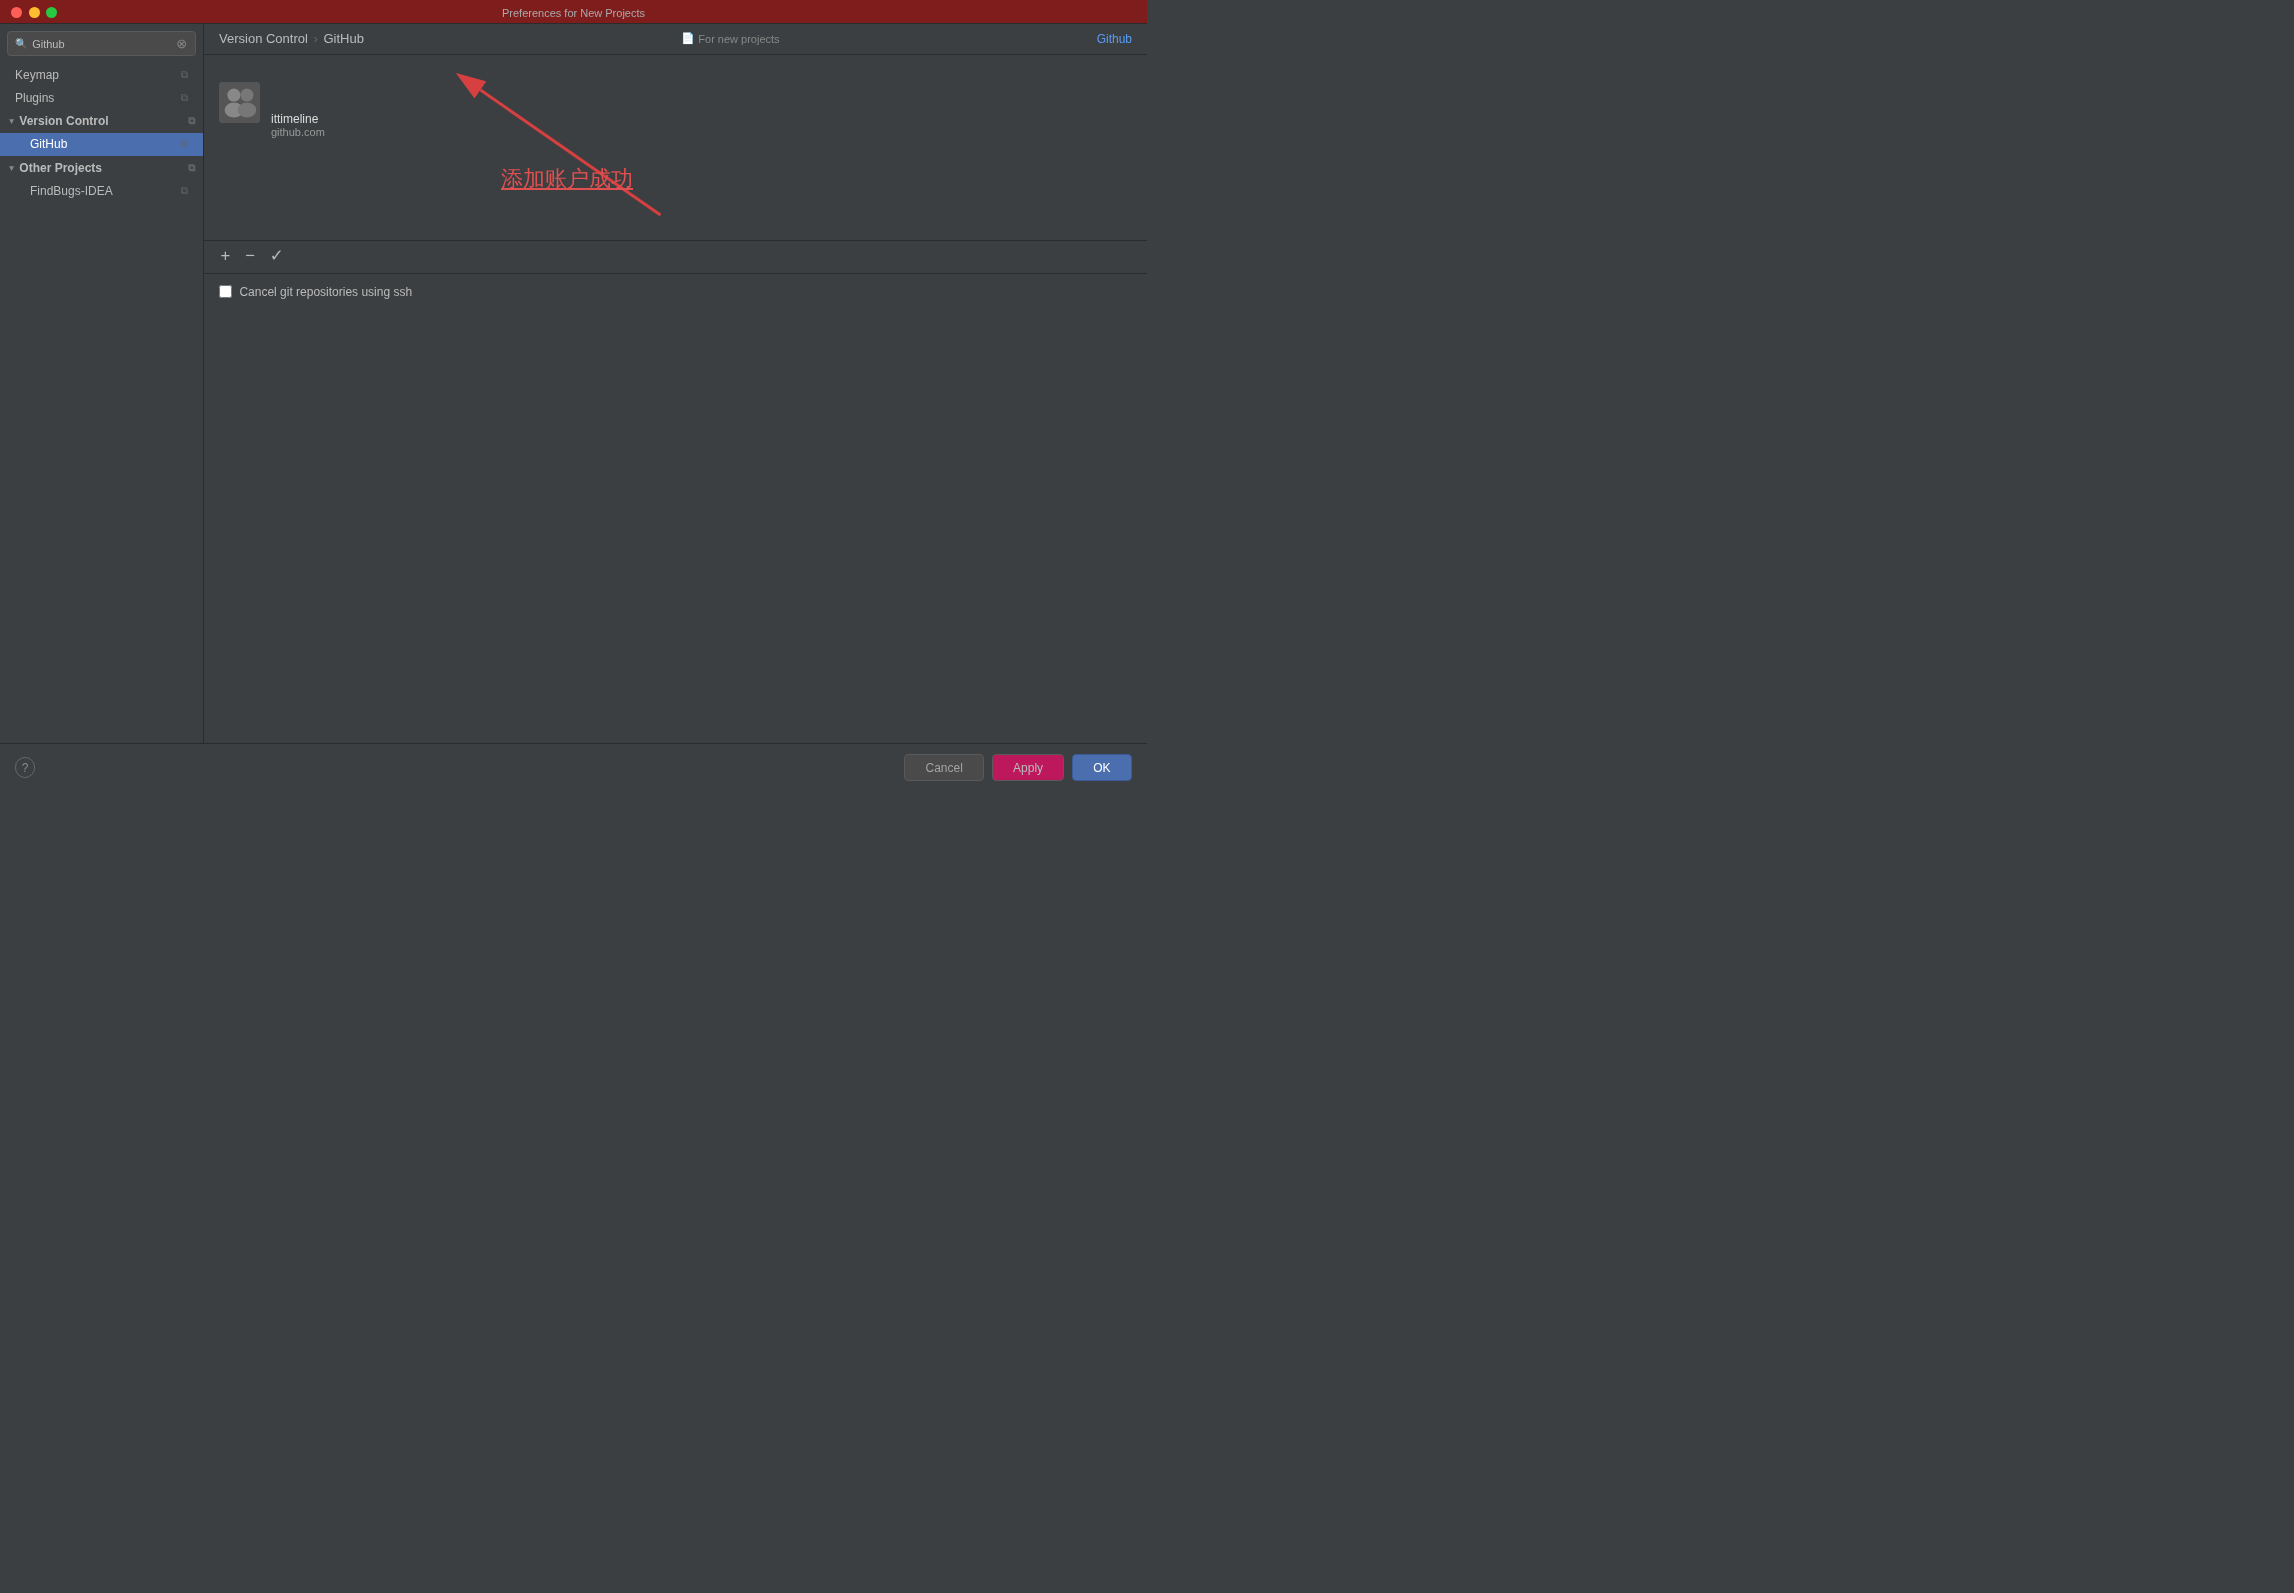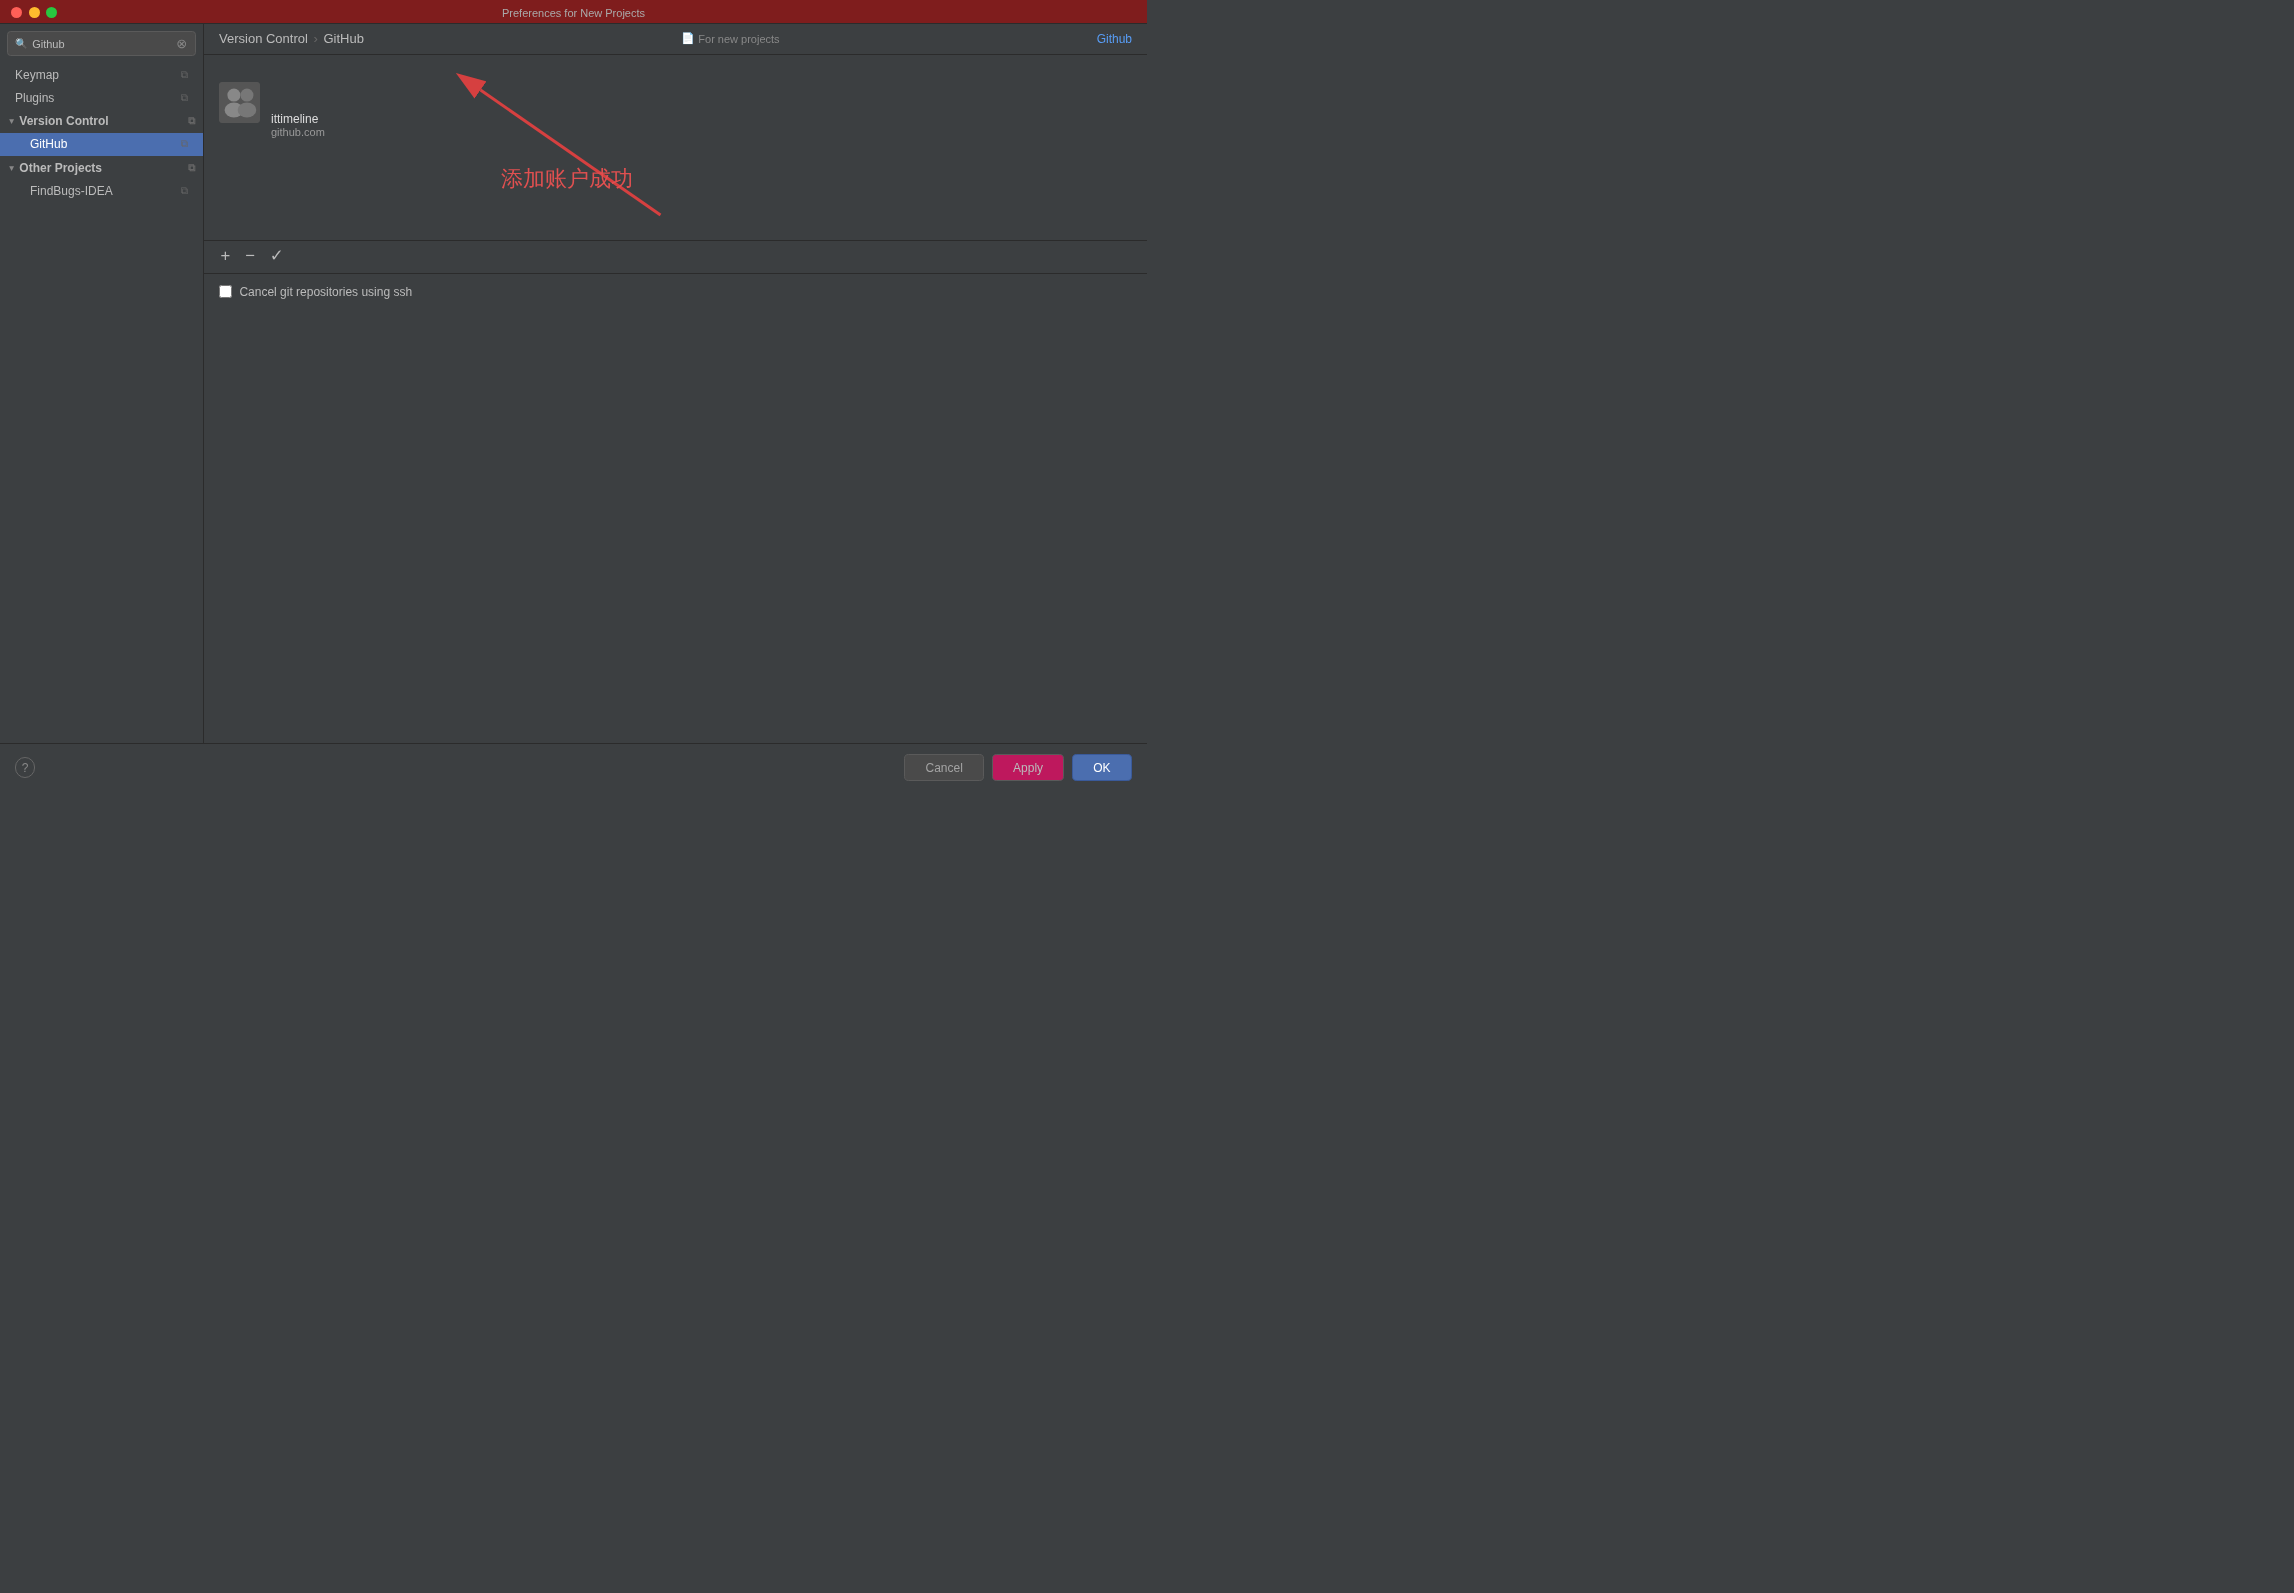--- a/index.html
+++ b/index.html
@@ -207,20 +207,21 @@
     .annotation-overlay {
       position: absolute;
       top: 0; left: 0; right: 0; bottom: 0;
       pointer-events: none;
     }
     .annotation-text {
       position: absolute;
       color: #e05050;
       font-size: 18.6px;
       font-weight: 500;
+      text-decoration: underline;
     }
 
     .toolbar-row {
       display: flex;
       align-items: center;
       gap: 3.7px;
       padding: 5.6px 11px;
       border-bottom: 0.9px solid #2b2b2b;
     }
     .toolbar-btn {

